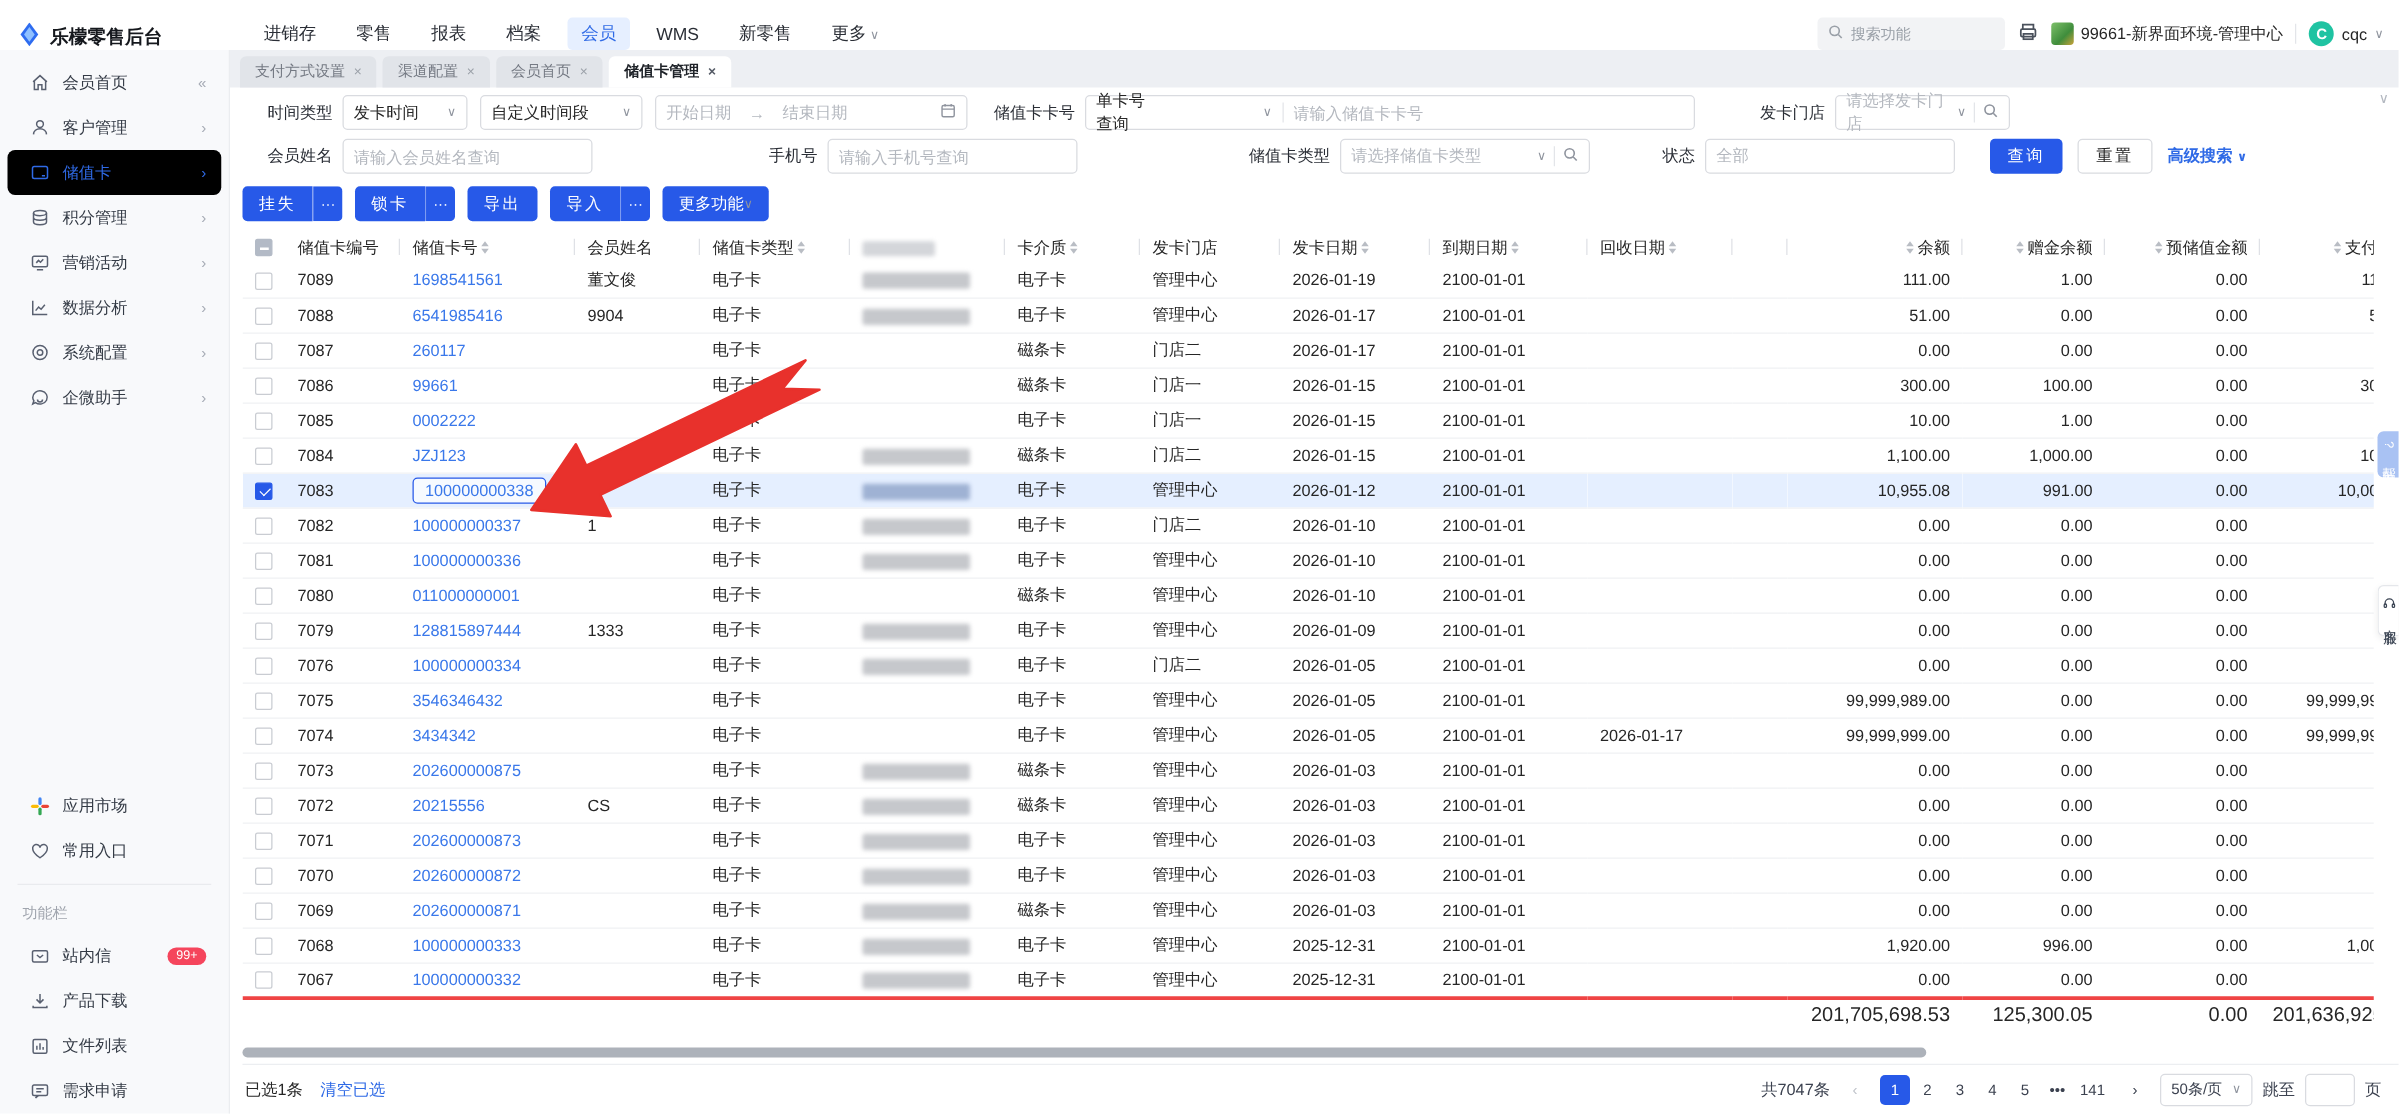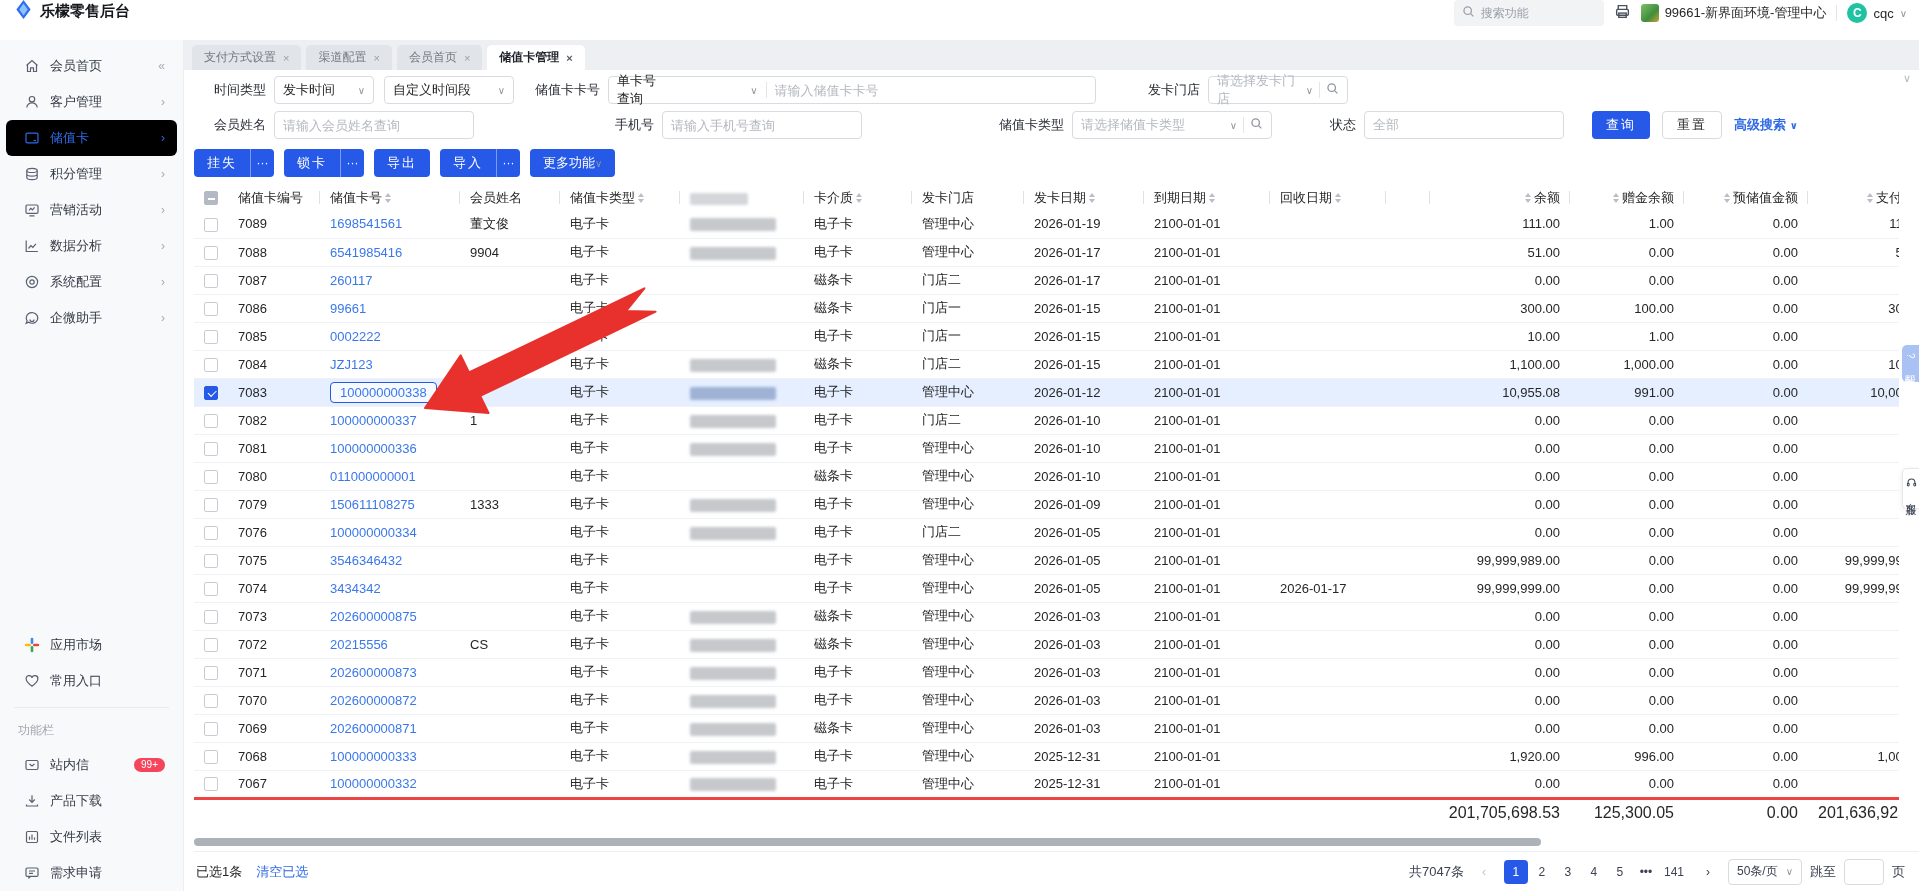--- a/index.html
+++ b/index.html
@@ -1,21 +1,21 @@
 <!DOCTYPE html>
 <html><head>
 <meta charset="utf-8">
 <style>
   *{box-sizing:border-box;margin:0;padding:0}
   html,body{width:1919px;height:891px;overflow:hidden}
   body{font-family:"Liberation Sans","DejaVu Sans",sans-serif;font-size:13px;color:#262626;background:#fff}
   .app{width:1919px;height:891px;display:flex;flex-direction:column;position:relative}
 
   
-  .navbar{height:40px;display:flex;align-items:flex-start;background:#fff;padding:0 12px 0 14px;flex:0 0 40px}
+  .navbar{height:40px;display:flex;align-items:flex-end;background:#fff;padding:0 12px 0 14px;flex:0 0 40px}
   .logo{display:flex;align-items:center;gap:7px;width:170px}
   .logo-text{font-weight:bold;font-size:15px;color:#15181d}
   .nav-menu{display:flex;align-items:center;gap:10px;margin-left:16px}
   .nav-item{padding:4px 11px;border-radius:4px;font-size:14px;cursor:pointer;white-space:nowrap;color:#2a2e36}
   .nav-item.active{background:#e6efff;color:#2f6ae6}
   .nav-right{margin-left:auto;display:flex;align-items:center;gap:10px}
   .nav-search{display:flex;align-items:center;gap:6px;background:#f2f3f5;border-radius:4px;height:26px;width:150px;padding:0 8px;color:#9aa0a8}
   .nav-search input{border:0;background:transparent;outline:none;width:100px;font-size:12px;color:#262626}
   .nav-search input::placeholder{color:#9aa0a8}
   .tenant{display:flex;align-items:center;gap:6px}
@@ -116,20 +116,30 @@
   <header class="navbar">
     <div class="logo">
       <span>
         <svg width="19" height="19" viewBox="0 0 16 16">
             <polygon points="8,0 14,8 8,16 2,8" fill="#2e6cf0"></polygon>
             <polygon points="8,3 11.6,8 8,13 4.4,8" fill="#8fc0ff"></polygon>
           </svg>
       </span>
       <span class="logo-text">乐檬零售后台</span>
     </div>
+    <nav class="nav-menu" id="nav-menu">
+        <div class="nav-item">进销存</div>
+        <div class="nav-item">零售</div>
+        <div class="nav-item">报表</div>
+        <div class="nav-item">档案</div>
+        <div class="nav-item active">会员</div>
+        <div class="nav-item">WMS</div>
+        <div class="nav-item">新零售</div>
+        <div class="nav-item">更多<span class="chev"> ∨</span></div>
+      </nav>
     <div class="nav-right">
       <div class="nav-search">
         <span><svg width="13" height="13" viewBox="0 0 16 16" fill="none" stroke="#9aa0a8" stroke-width="1.6">
               <circle cx="7" cy="7" r="4.6"></circle>
               <path d="M10.6 10.6 L14 14"></path>
             </svg></span>
         <input placeholder="搜索功能" style="">
       </div>
       <span><svg width="17" height="17" viewBox="0 0 16 16" fill="none" stroke="#4a515c" stroke-width="1.3">
             <path d="M4 6 V2.5 H12 V6"></path>
@@ -304,20 +314,29 @@
 
         <div class="frow">
           <span class="flabel">时间类型</span>
           <div class="ctrl" style="width:100px">
             <span>发卡时间</span>
               <span class="dd">∨</span>
           </div>
           <div class="ctrl" style="width:130px;margin-left:10px">
             <span>自定义时间段</span>
               <span class="dd">∨</span>
+          </div>
+          <div class="ctrl" style="width:250px;margin-left:10px">
+            <span class="ph">开始日期</span>
+            <span class="ph" style="margin:0 14px">→</span>
+            <span class="ph">结束日期</span>
+            <span class="dd"><svg width="13" height="13" viewBox="0 0 16 16" fill="none" stroke="#8f949e" stroke-width="1.4">
+                  <rect x="2" y="3" width="12" height="11" rx="1.5"></rect>
+                  <path d="M5 1.5 V4 M11 1.5 V4 M2 6.5 H14"></path>
+                </svg></span>
           </div>
           <span class="flabel" style="width:86px">储值卡卡号</span>
           <div class="ctrl" style="width:488px">
             <span>单卡号查询</span>
             <span class="dd" style="margin-left:84px">∨</span>
             <span class="vsep"></span>
             <input placeholder="请输入储值卡卡号" style="">
           </div>
           <span class="flabel" style="width:64px;margin-left:40px">发卡门店</span>
           <div class="ctrl" style="width:140px">
@@ -627,21 +646,21 @@
                   <td></td>
                   <td></td>
                   <td class="num">0.00</td>
                   <td class="num">0.00</td>
                   <td class="num">0.00</td>
                   <td class="num">0.00</td>
                 </tr>
                 <tr>
                   <td><span class="cb"></span></td>
                   <td>7079</td>
-                  <td><a>150611108275</a></td>
+                  <td><a>128815897444</a></td>
                   <td>1333</td>
                   <td>电子卡</td>
                   <td><span class="mask-chip"></span></td>
                   <td>电子卡</td>
                   <td>管理中心</td>
                   <td>2026-01-09</td>
                   <td>2100-01-01</td>
                   <td></td>
                   <td></td>
                   <td class="num">0.00</td>

